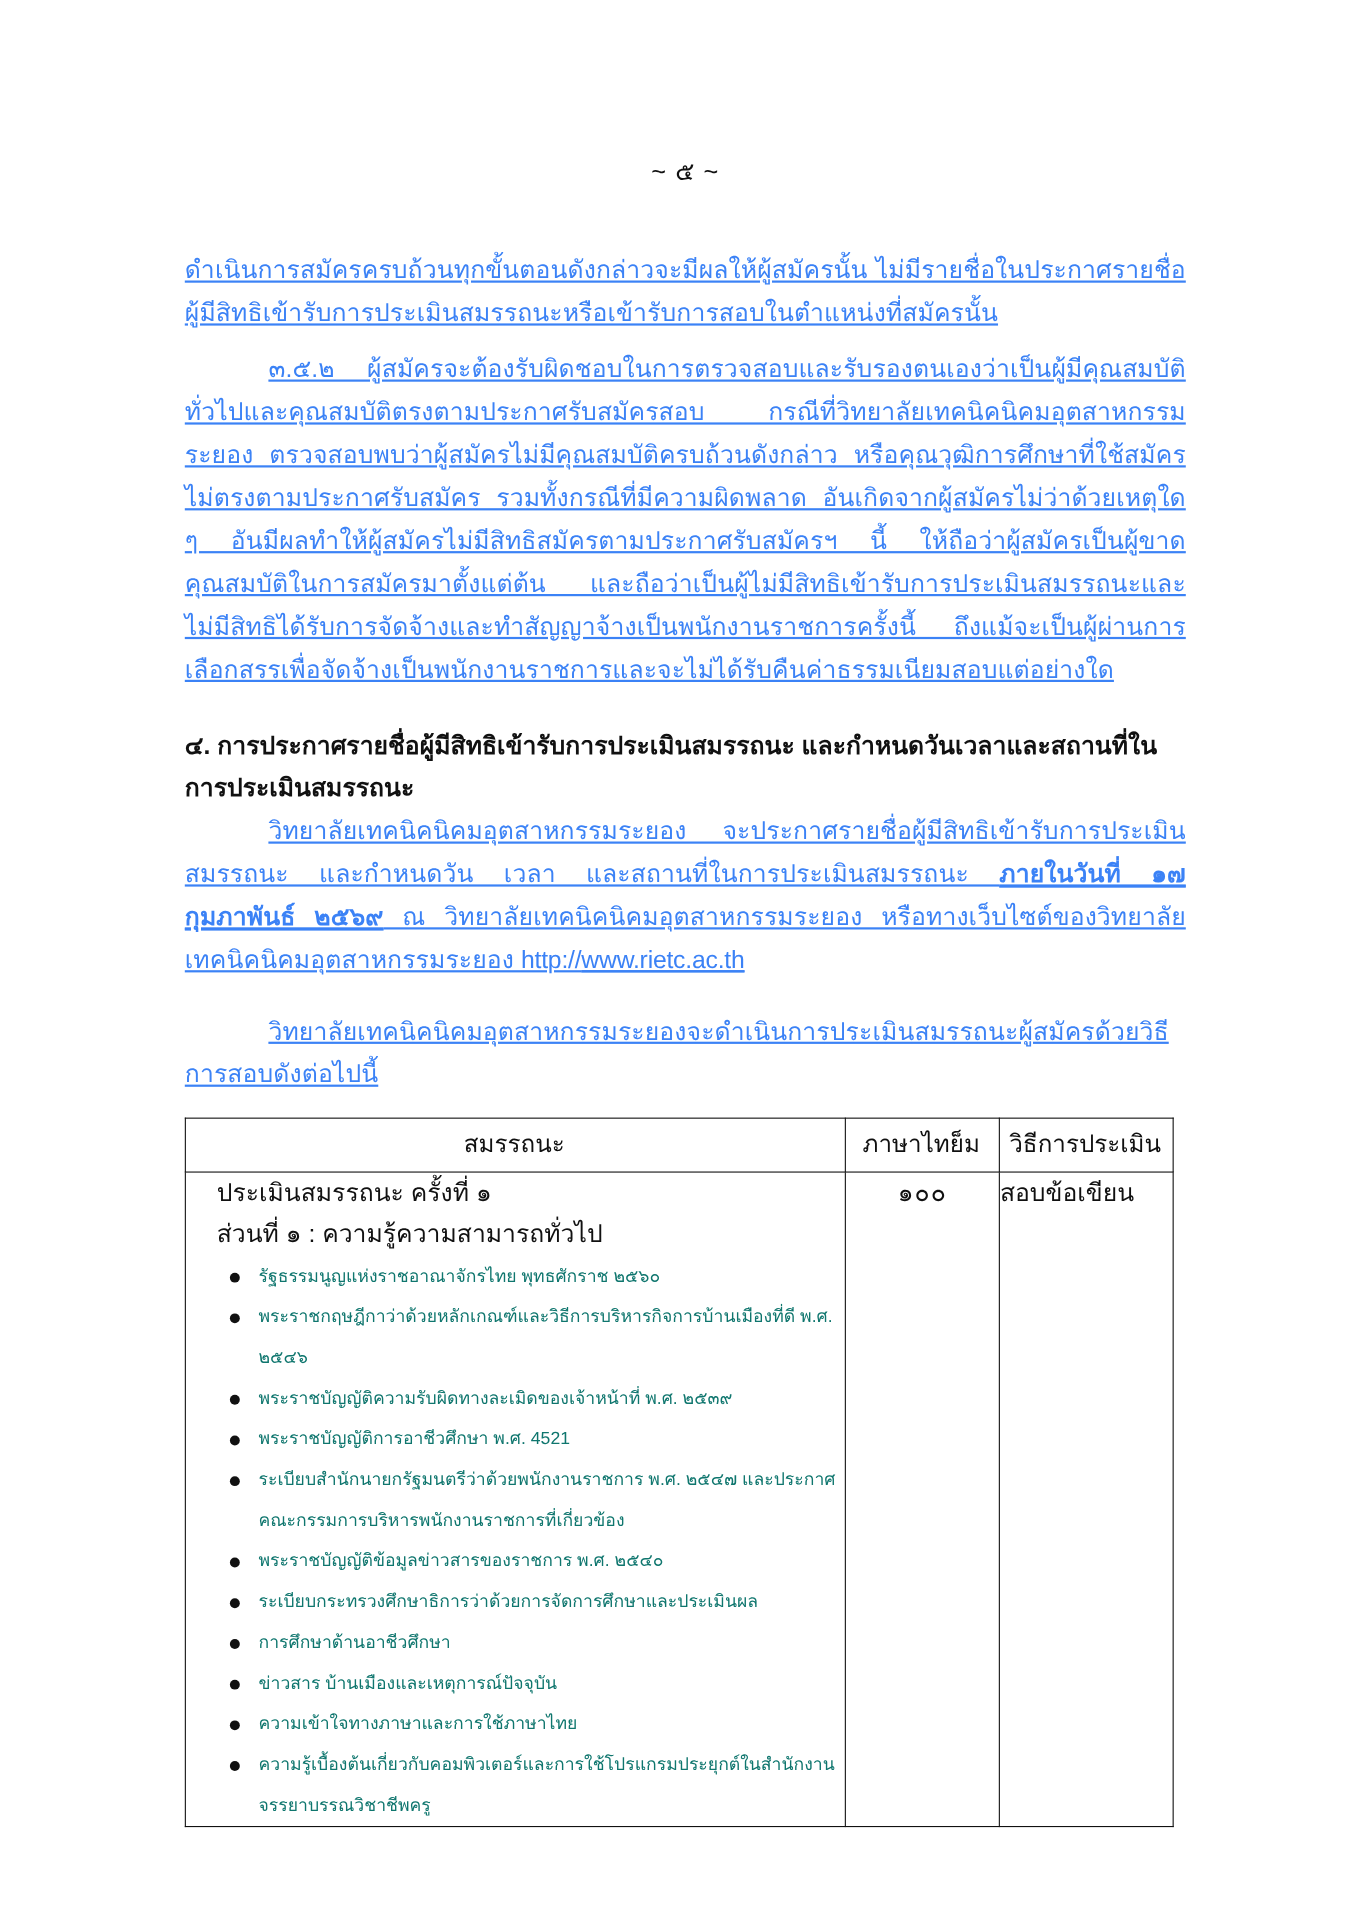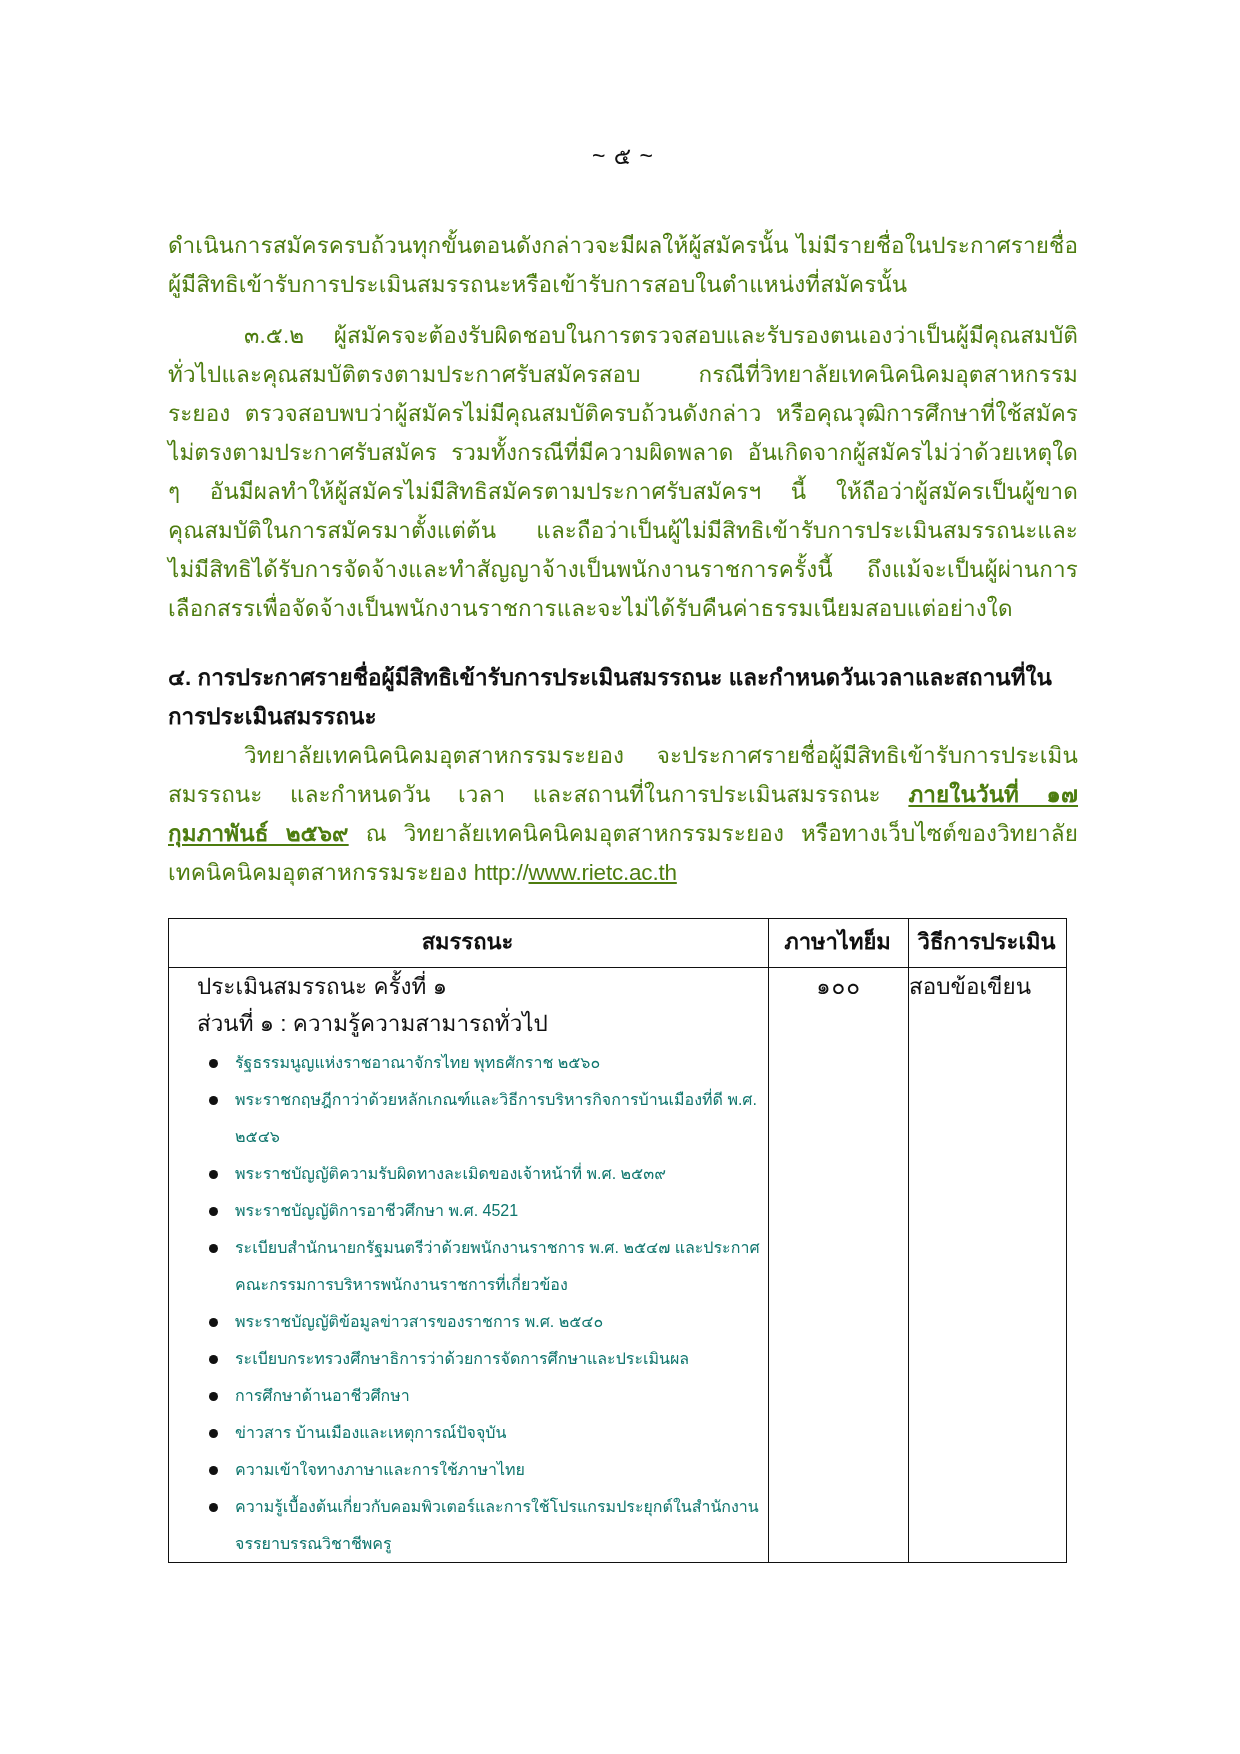--- a/index.html
+++ b/index.html
@@ -37,22 +37,23 @@
   .body-block {
     margin-top: 52px;
   }
 
   p.para {
     margin: 0;
     font-size: 22.5px;
     line-height: 39px;
     text-align: justify;
     text-justify: inter-word;
-    color: #4d7c0f;
+    color: #3b82f6;
     letter-spacing: 0.1px;
+    text-decoration: underline;
   }
   p.para + p.para {
     margin-top: 12px;
   }
   .indent-first {
     text-indent: 76px;
   }
 
   .section-head {
     margin: 0;
@@ -90,21 +91,21 @@
     table-layout: fixed;
   }
   table.skill-table th,
   table.skill-table td {
     border: 1.6px solid #111;
     vertical-align: top;
     padding: 0;
   }
   table.skill-table th {
     text-align: center;
-    font-weight: 700;
+    font-weight: 400;
     font-size: 22px;
     padding: 7px 4px 9px 2px;
     line-height: 32px;
   }
   .col-a { width: 600px; }
   .col-b { width: 140px; }
   .col-c { width: 158px; }
 
   td.cell-main {
     padding: 8px 10px 22px 12px;
@@ -163,20 +164,21 @@
       <p class="para">ดำเนินการสมัครครบถ้วนทุกขั้นตอนดังกล่าวจะมีผลให้ผู้สมัครนั้น ไม่มีรายชื่อในประกาศรายชื่อผู้มีสิทธิเข้ารับการประเมินสมรรถนะหรือเข้ารับการสอบในตำแหน่งที่สมัครนั้น</p>
       <p class="para indent-first">๓.๕.๒ ผู้สมัครจะต้องรับผิดชอบในการตรวจสอบและรับรองตนเองว่าเป็นผู้มีคุณสมบัติทั่วไปและคุณสมบัติตรงตามประกาศรับสมัครสอบ กรณีที่วิทยาลัยเทคนิคนิคมอุตสาหกรรมระยอง ตรวจสอบพบว่าผู้สมัครไม่มีคุณสมบัติครบถ้วนดังกล่าว หรือคุณวุฒิการศึกษาที่ใช้สมัครไม่ตรงตามประกาศรับสมัคร รวมทั้งกรณีที่มีความผิดพลาด อันเกิดจากผู้สมัครไม่ว่าด้วยเหตุใด ๆ อันมีผลทำให้ผู้สมัครไม่มีสิทธิสมัครตามประกาศรับสมัครฯ นี้ ให้ถือว่าผู้สมัครเป็นผู้ขาดคุณสมบัติในการสมัครมาตั้งแต่ต้น และถือว่าเป็นผู้ไม่มีสิทธิเข้ารับการประเมินสมรรถนะและไม่มีสิทธิได้รับการจัดจ้างและทำสัญญาจ้างเป็นพนักงานราชการครั้งนี้ ถึงแม้จะเป็นผู้ผ่านการเลือกสรรเพื่อจัดจ้างเป็นพนักงานราชการและจะไม่ได้รับคืนค่าธรรมเนียมสอบแต่อย่างใด</p>
     </div>
 
     <div class="gap-sec">
       <p class="section-head">๔. การประกาศรายชื่อผู้มีสิทธิเข้ารับการประเมินสมรรถนะ และกำหนดวันเวลาและสถานที่ในการประเมินสมรรถนะ</p>
       <p class="para indent-first"><span>วิทยาลัยเทคนิคนิคมอุตสาหกรรมระยอง จะประกาศรายชื่อผู้มีสิทธิเข้ารับการประเมินสมรรถนะ และกำหนดวัน เวลา และสถานที่ในการประเมินสมรรถนะ </span><span class="u-bold">ภายในวันที่ ๑๗ กุมภาพันธ์ ๒๕๖๙</span><span> ณ วิทยาลัยเทคนิคนิคมอุตสาหกรรมระยอง หรือทางเว็บไซต์ของวิทยาลัยเทคนิคนิคมอุตสาหกรรมระยอง </span><span class="latin">http://</span><span class="latin u-plain">www.rietc.ac.th</span></p>
     </div>
 
     <div class="gap-sec-sm">
+      <p class="para indent-first">วิทยาลัยเทคนิคนิคมอุตสาหกรรมระยองจะดำเนินการประเมินสมรรถนะผู้สมัครด้วยวิธีการสอบดังต่อไปนี้</p>
     </div>
 
     <table class="skill-table">
       <colgroup>
         <col class="col-a">
         <col class="col-b">
         <col class="col-c">
       </colgroup>
       <thead>
         <tr>

